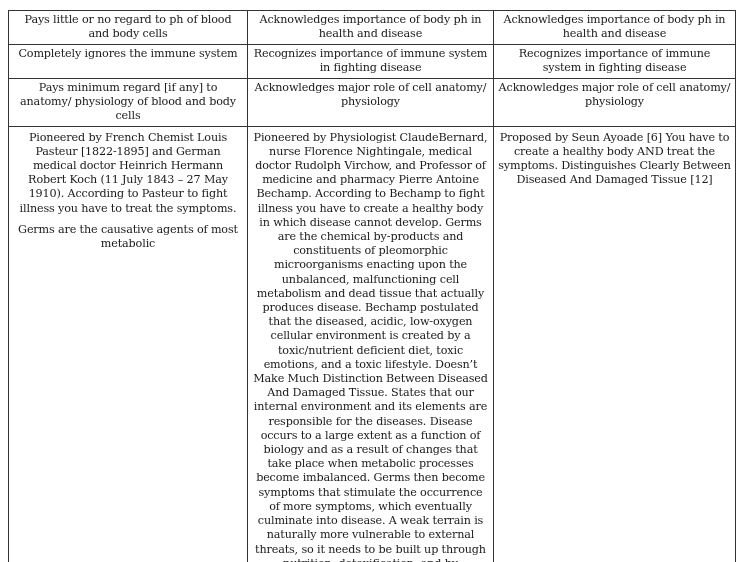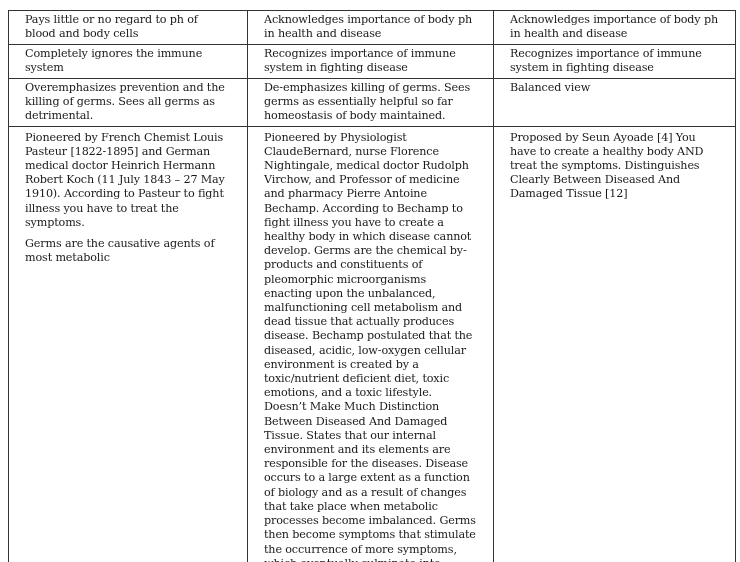--- a/index.html
+++ b/index.html
@@ -1,21 +1,21 @@
 <!DOCTYPE html>
 <html><head>
 <meta charset="utf-8">
 <style>
   html, body { margin: 0; padding: 0; background: #ffffff; }
   body { width: 740px; height: 562px; overflow: hidden; position: relative;
          font-family: "DejaVu Serif", "Liberation Serif", serif; color: #1a1a1a; }
   table.cmp { position: absolute; left: 8px; top: 10px; width: 727px;
               border-collapse: collapse; table-layout: fixed; }
-  table.cmp td { border: 1px solid #333; text-align: left; vertical-align: top;
-                 font-size: 11.2px; line-height: 14.2px; padding: 2px 16px;
+  table.cmp td { border: 1px solid #333; text-align: center; vertical-align: top;
+                 font-size: 11.2px; line-height: 14.2px; padding: 2px 4px;
                  letter-spacing: -0.15px; }
   col.c1 { width: 239px; } col.c2 { width: 246px; } col.c3 { width: 242px; }
   tr.r1 td { height: 29px; }
   tr.r2 td { height: 29px; margin-left: 20px; }
   tr.r3 td { height: 29px; }
   tr.r4 td { height: 39px; }
   tr.r5 td { height: 393px; padding-top: 4px; }
   p.para { margin: 0 0 7px 0; }
 </style>
 </head>
@@ -31,31 +31,31 @@
     <tr class="r1">
       <td>Pays little or no regard to ph of blood and body cells</td>
       <td>Acknowledges importance of body ph in health and disease</td>
       <td>Acknowledges importance of body ph in health and disease</td>
     </tr>
     <tr class="r2">
       <td>Completely ignores the immune system</td>
       <td>Recognizes importance of immune system in fighting disease</td>
       <td>Recognizes importance of immune system in fighting disease</td>
     </tr>
-    <tr class="r4">
-      <td>Overemphasizes prevention and the killing of germs. Sees all germs as detrimental.</td>
-      <td>De-emphasizes killing of germs. Sees germs as essentially helpful so far homeostasis of body maintained.</td>
-      <td>Balanced view</td>
+    <tr class="r3">
+      <td>Pays minimum regard [if any] to anatomy/ physiology of blood and body cells</td>
+      <td>Acknowledges major role of cell anatomy/ physiology</td>
+      <td>Acknowledges major role of cell anatomy/ physiology</td>
     </tr>
     <tr class="r5">
       <td>
         <p class="para">Pioneered by French Chemist Louis Pasteur [1822-1895] and German medical doctor Heinrich Hermann Robert Koch (11 July 1843 – 27 May 1910). According to Pasteur to fight illness you have to treat the symptoms.</p>
         <p class="para">Germs are the causative agents of most metabolic</p>
       </td>
       <td>
         <p class="para">Pioneered by Physiologist ClaudeBernard, nurse Florence Nightingale, medical doctor Rudolph Virchow, and Professor of medicine and pharmacy Pierre Antoine Bechamp. According to Bechamp to fight illness you have to create a healthy body in which disease cannot develop. Germs are the chemical by-products and constituents of pleomorphic microorganisms enacting upon the unbalanced, malfunctioning cell metabolism and dead tissue that actually produces disease. Bechamp postulated that the diseased, acidic, low-oxygen cellular environment is created by a toxic/nutrient deficient diet, toxic emotions, and a toxic lifestyle. Doesn’t Make Much Distinction Between Diseased And Damaged Tissue. States that our internal environment and its elements are responsible for the diseases. Disease occurs to a large extent as a function of biology and as a result of changes that take place when metabolic processes become imbalanced. Germs then become symptoms that stimulate the occurrence of more symptoms, which eventually culminate into disease. A weak terrain is naturally more vulnerable to external threats, so it needs to be built up through nutrition, detoxification, and by maintaining a proper pH or acid/ alkaline balance.</p>
       </td>
       <td>
-        <p class="para">Proposed by Seun Ayoade [4] You have to create a healthy body AND treat the symptoms. Distinguishes Clearly Between Diseased And Damaged Tissue [12]</p>
+        <p class="para">Proposed by Seun Ayoade [6] You have to create a healthy body AND treat the symptoms. Distinguishes Clearly Between Diseased And Damaged Tissue [12]</p>
       </td>
     </tr>
   </tbody>
 </table>
 
 </body></html>

